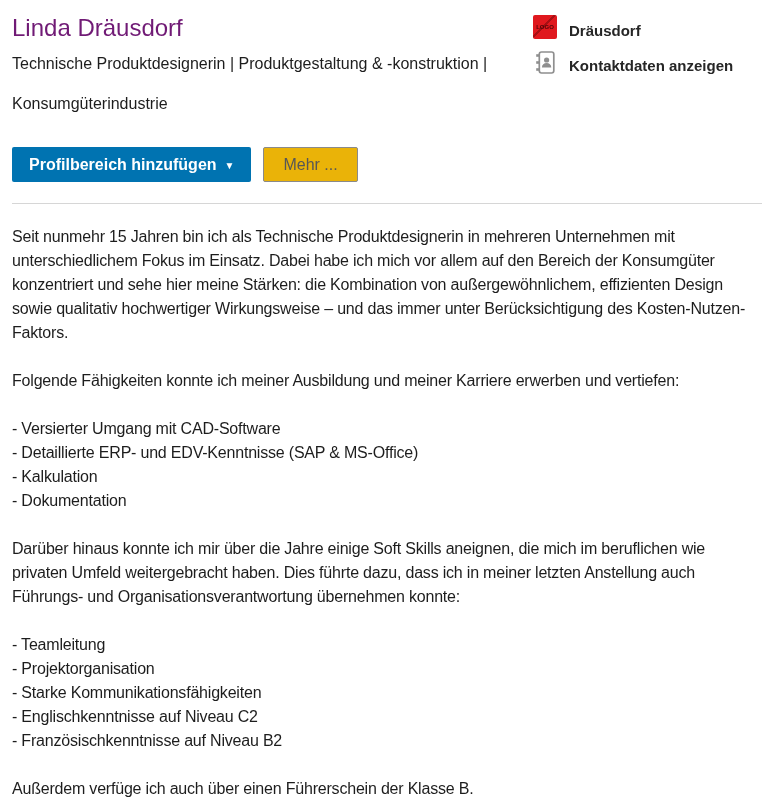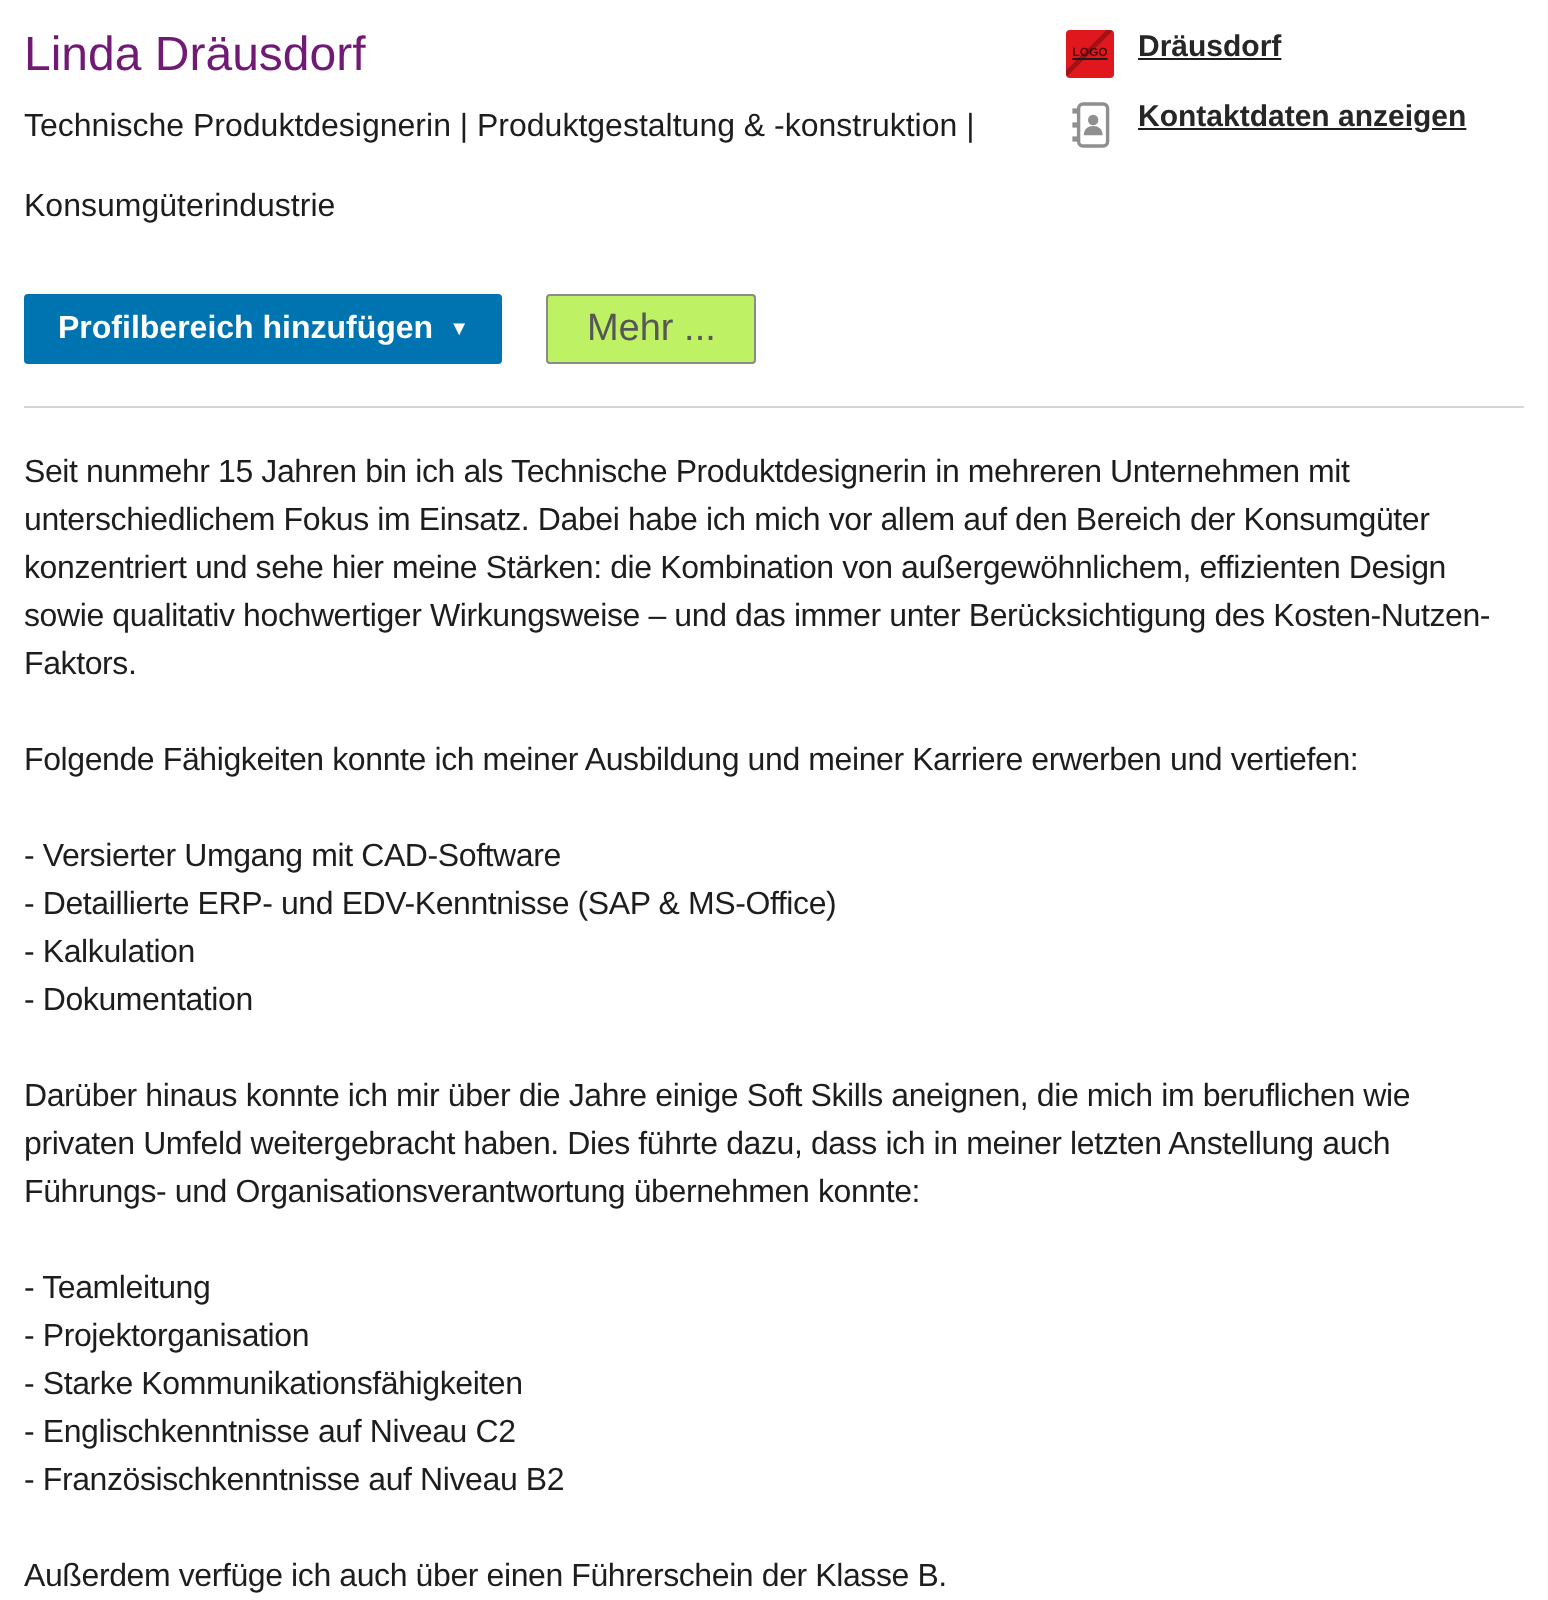--- a/index.html
+++ b/index.html
@@ -16,38 +16,38 @@
   .name {
     font-size: 24px; font-weight: 400; color: #701a75;
     margin: 4px 0 0 0; line-height: 32px;
   }
   .headline {
     font-size: 16px; line-height: 40px; color: #1d1d1d;
     max-width: 520px; margin-top: 0;
   }
   .location { font-size: 15px; color: #757575; margin-top: 9px; }
 
-  .actions { margin-top: 23px; display: flex; gap: 22px; align-items: flex-start; }
+  .actions { margin-top: 23px; display: flex; gap: 12px; align-items: flex-start; }
   .btn-primary {
     background: var(--accent, #0073b1); color: #ffffff;
     font-family: inherit; font-size: 16px; font-weight: 600;
     border: none; border-radius: 2px; height: 35px; padding: 0 17px;
     cursor: pointer; display: inline-flex; align-items: center;
   }
   .btn-primary .caret { font-size: 10px; margin-left: 8px; transform: translateY(0.5px); }
   .btn-secondary {
-    background: #bef264; color: #575757;
-    font-family: inherit; font-size: 19px; font-weight: 400;
+    background: #eab308; color: #575757;
+    font-family: inherit; font-size: 16px; font-weight: 400;
     border: 1px solid #8a8a8a; border-radius: 2px; height: 35px; padding: 0 19px;
     cursor: pointer;
   }
 
   
   .header-right { position: absolute; left: 521px; top: 3px; }
-  .right-row { display: flex; align-items: flex-start; margin-bottom: 11px; cursor: pointer; text-decoration: underline; }
+  .right-row { display: flex; align-items: flex-end; margin-bottom: 11px; cursor: pointer; }
   .right-label { margin-left: 12px; font-size: 15px; font-weight: 600; color: #262626; white-space: nowrap; }
   .company-logo {
     width: 24px; height: 24px; border-radius: 2px; flex: 0 0 auto;
     background:
       linear-gradient(135deg, transparent 42%, rgba(60,0,0,0.35) 42%, rgba(60,0,0,0.35) 50%, transparent 50%),
       var(--logo-color, #e0181e);
     display: flex; align-items: center; justify-content: center; overflow: hidden;
   }
   .logo-text { font-size: 6px; font-weight: 700; color: #4e0507; line-height: 6px; }
   .book-icon { width: 24px; height: 24px; flex: 0 0 auto; display: flex; align-items: center; justify-content: center; }

